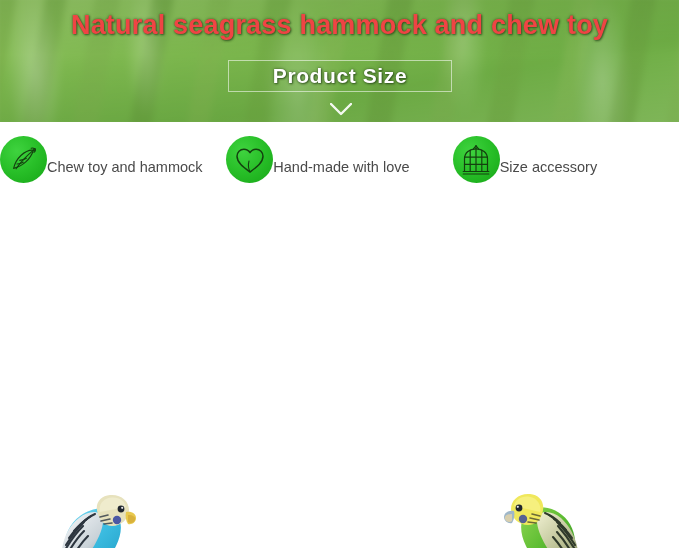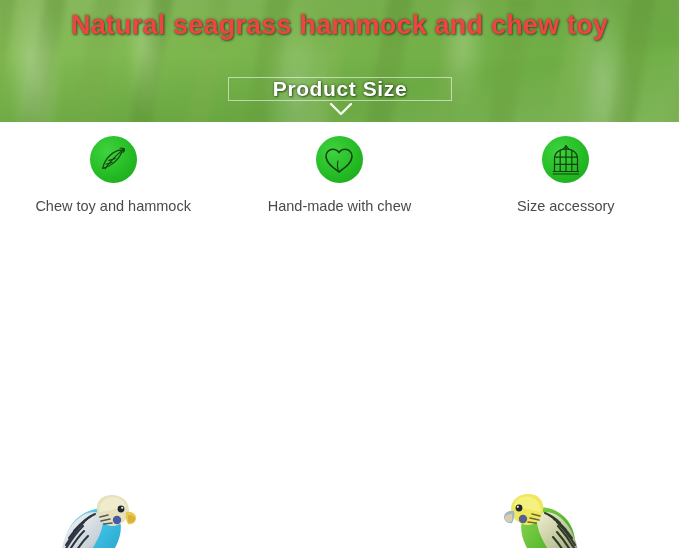--- a/index.html
+++ b/index.html
@@ -63,27 +63,26 @@
     font-size: 27px;
     font-weight: bold;
     color: #ef4444;
     letter-spacing: .2px;
     text-shadow: 0 0 3px rgba(40,70,25,.75), 1px 1px 2px rgba(30,60,20,.6);
     white-space: nowrap;
   }
   .size-box {
     position: absolute;
     left: 228px; top: 60px;
-    width: 224px; height: 24px;
+    width: 224px; height: 32px;
     border: 1px solid rgba(255,255,255,.55);
     box-sizing: border-box;
     display: flex;
     align-items: center;
     justify-content: center;
-    margin-top: 17px;
   }
   .size-box-label {
     font-size: 21px;
     font-weight: bold;
     color: #ffffff;
     letter-spacing: .6px;
     text-shadow: 0 0 3px rgba(40,70,25,.8), 1px 1px 2px rgba(30,60,20,.65);
   }
   .chevron {
     position: absolute;
@@ -94,21 +93,21 @@
   
   .features {
     position: absolute;
     left: 0; top: 136px;
     width: 679px;
     display: flex;
   }
   .feature {
     flex: 1 1 0;
     display: flex;
-    flex-direction: column;
+    flex-direction: row;
     align-items: center;
   }
   .feature-badge {
     width: 47px; height: 47px;
     border-radius: 50%;
     background: radial-gradient(circle at 36% 32%, #3fd33f 0%, #28bf28 48%, #16a516 100%);
     display: flex;
     align-items: center;
     justify-content: center;
   }
@@ -174,21 +173,21 @@
   </div>
 
   <div class="feature">
     <div class="feature-badge">
       <svg width="32" height="30" viewBox="0 0 32 30">
         <path d="M16 27C9.5 22.2 3 17.6 3 11.3 3 7.3 6.1 4.3 9.9 4.3c2.5 0 4.8 1.3 6.1 3.4
                  1.3-2.1 3.6-3.4 6.1-3.4 3.8 0 6.9 3.0 6.9 7.0 0 6.3-6.5 10.9-13 15.7z" fill="none" stroke="#14400f" stroke-width="1.5" stroke-linejoin="round"></path>
         <path d="M16 27c-1.6-3.4-2.0-7.3-1.0-11.0" fill="none" stroke="#14400f" stroke-width="1.1" stroke-linecap="round"></path>
       </svg>
     </div>
-    <div class="feature-label">Hand-made with chew</div>
+    <div class="feature-label">Hand-made with love</div>
   </div>
 
   <div class="feature">
     <div class="feature-badge">
       <svg width="32" height="34" viewBox="0 0 32 34">
         <g fill="none" stroke="#14400f" stroke-width="1.2" stroke-linecap="round" stroke-linejoin="round">
           <path d="M16 2.5 L16 5.5"></path>
           <path d="M13.4 5.8 L16 2.8 L18.6 5.8"></path>
           <path d="M4.5 16.0C4.5 9.6 9.6 5.8 16 5.8c6.4 0 11.5 3.8 11.5 10.2V28.5H4.5z"></path>
           <path d="M3.2 28.5h25.6"></path>

